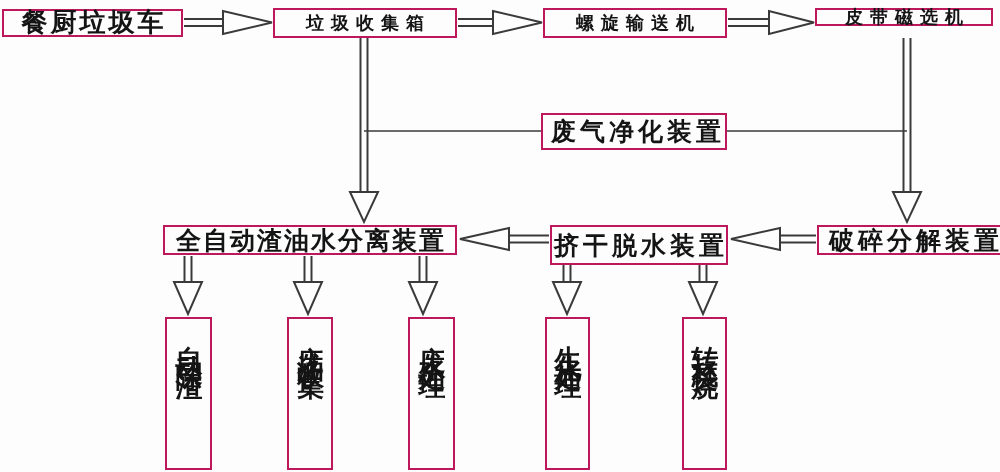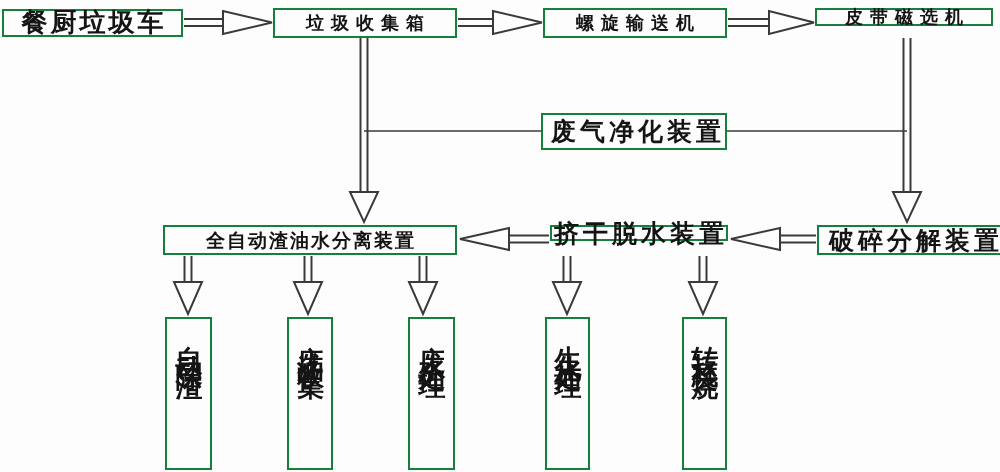--- a/index.html
+++ b/index.html
@@ -5,30 +5,30 @@
   html,body{margin:0;padding:0;background:#ffffff;}
   .canvas{
     position:relative;width:1000px;height:472px;background:#fdfdfd;
     overflow:hidden;
     font-family:"Liberation Serif","DejaVu Serif",serif;
     color:#141414;
   }
   .wires{position:absolute;left:0;top:0;width:1000px;height:472px;z-index:1;}
   .node{
     position:absolute;z-index:2;box-sizing:border-box;
-    border:2px solid #15803d;background:#fdfdfd;
+    border:2px solid #be185d;background:#fdfdfd;
     display:flex;align-items:center;justify-content:center;
     font-weight:bold;line-height:1;
   }
   .hbox{white-space:nowrap;}
   .hbox span{display:block;}
   .t-row{font-size:18px;letter-spacing:7px;text-indent:7px;}
   .t-truck{font-size:26px;letter-spacing:3px;text-indent:3px;}
   .t-mid{font-size:25px;letter-spacing:4px;text-indent:4px;}
-  .t-sep{font-size:19px;letter-spacing:2px;text-indent:2px;}
+  .t-sep{font-size:25px;letter-spacing:2px;text-indent:2px;}
   .vbox{align-items:flex-start;}
   .vbox span{
     writing-mode:vertical-rl;text-orientation:upright;
     font-size:27px;letter-spacing:9px;padding-top:5px;display:block;
   }
 </style>
 </head>
 <body>
 
 <div class="canvas">
@@ -117,21 +117,21 @@
     <span class="t-row">皮带磁选机</span>
   </div>
 
   <div class="node hbox" style="left:541px;top:113px;width:186px;height:37px;justify-content:flex-end;">
     <span class="t-mid">废气净化装置</span>
   </div>
 
   <div class="node hbox" style="left:163px;top:225px;width:294px;height:30px;">
     <span class="t-sep">全自动渣油水分离装置</span>
   </div>
-  <div class="node hbox" style="left:550px;top:225px;width:178px;height:16px;">
+  <div class="node hbox" style="left:550px;top:225px;width:178px;height:40px;">
     <span class="t-mid">挤干脱水装置</span>
   </div>
   <div class="node hbox" style="left:817px;top:225px;width:194px;height:30px;">
     <span class="t-mid">破碎分解装置</span>
   </div>
 
   <div class="node vbox" style="left:165px;top:317px;width:47px;height:153px;">
     <span>自动除渣</span>
   </div>
   <div class="node vbox" style="left:287px;top:317px;width:46px;height:153px;">

